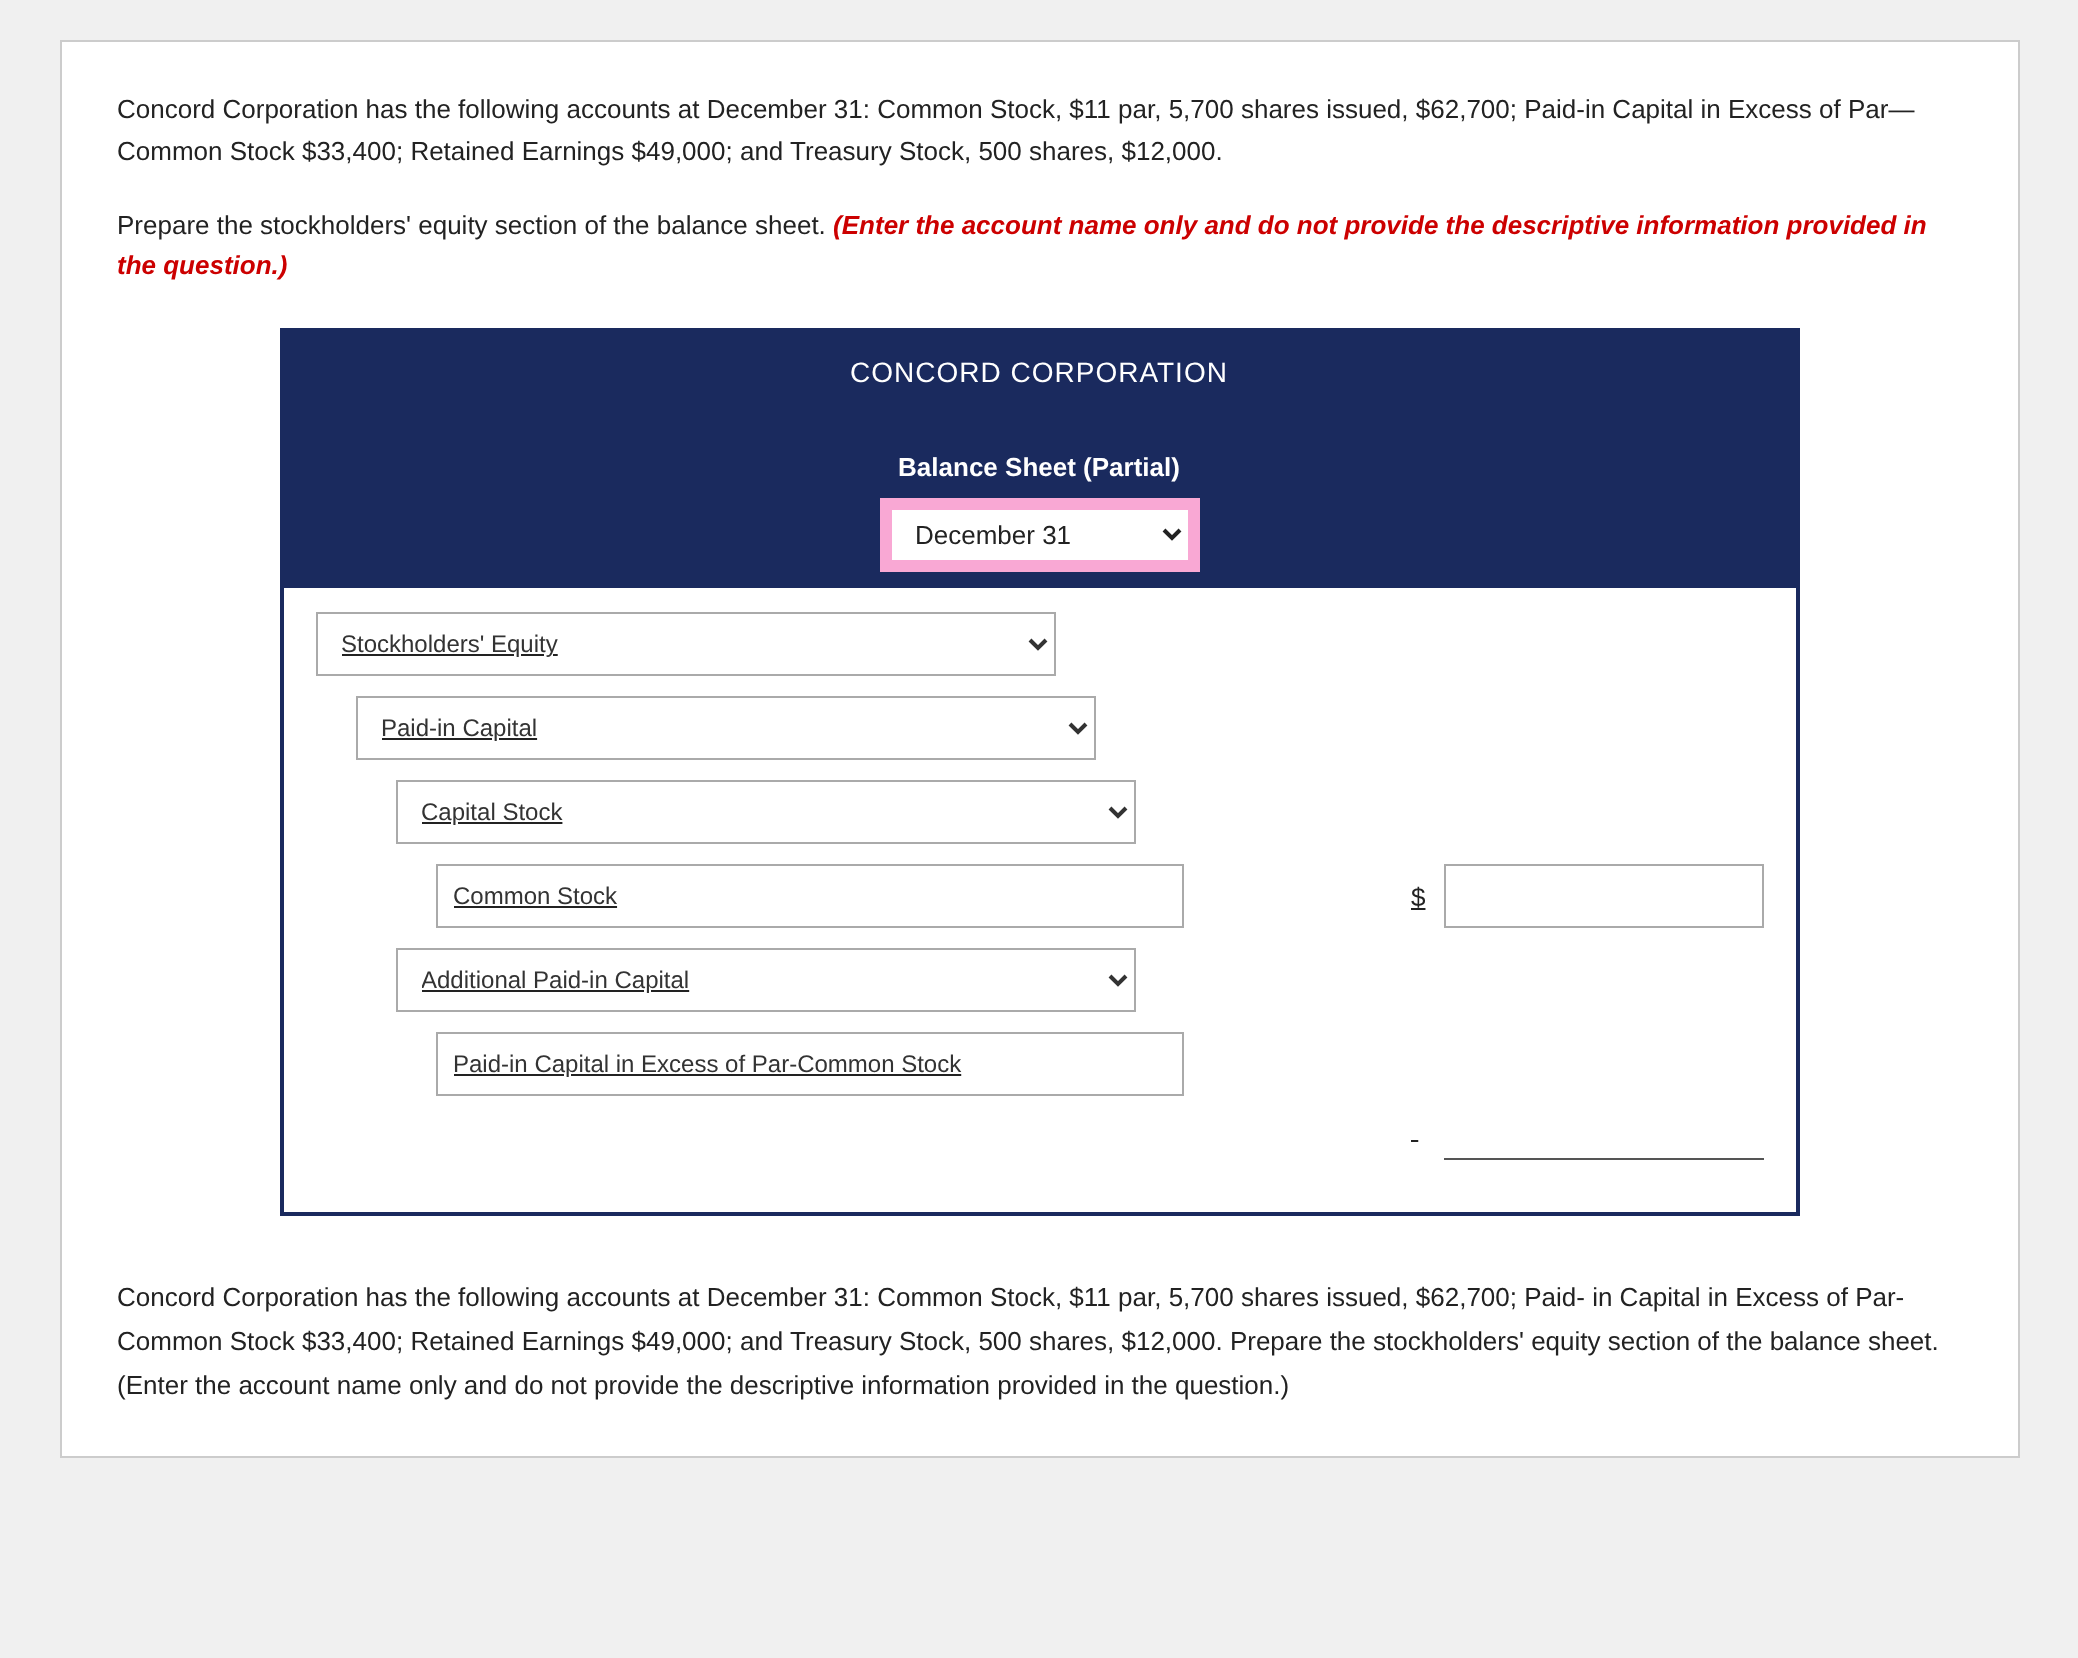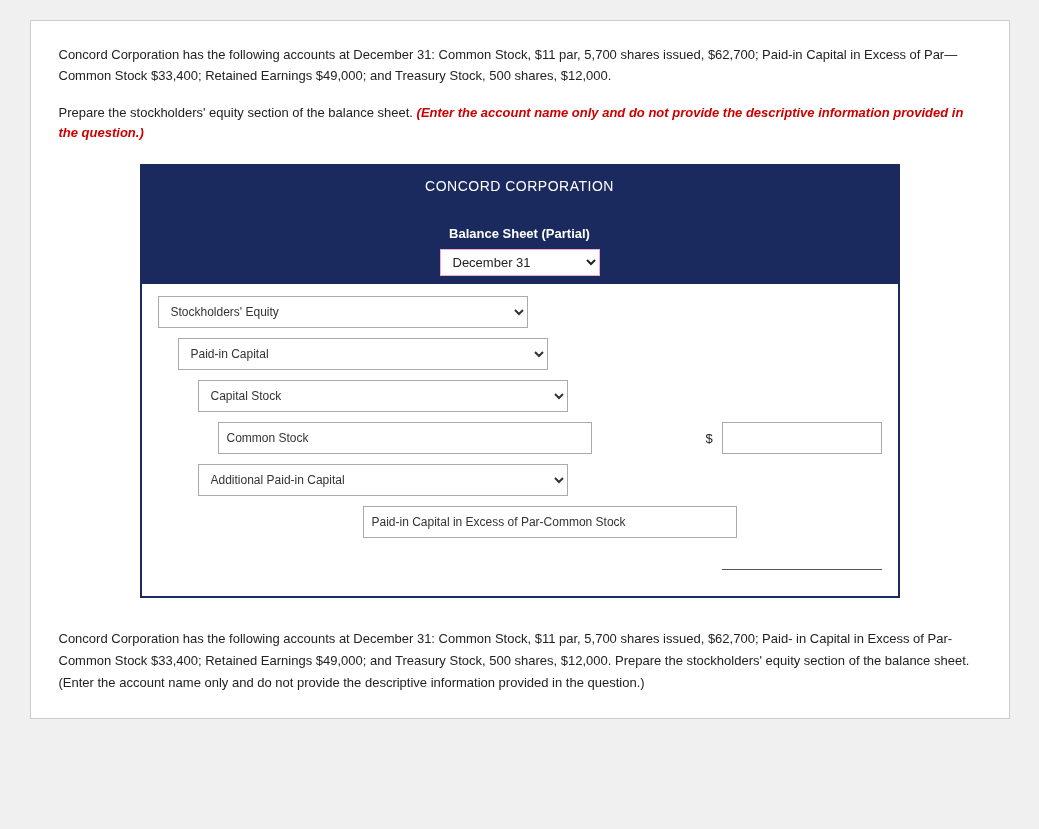--- a/index.html
+++ b/index.html
@@ -73,37 +73,38 @@
     .date-row {
       display: flex;
       align-items: center;
       justify-content: center;
       gap: 6px;
     }
 
     .date-select {
       background: #fff;
       color: #222;
-      border: 1px solid #f9a8d4;
+      border: 6px solid #f9a8d4;
       padding: 4px 24px 4px 8px;
       font-size: 13px;
       appearance: auto;
       cursor: pointer;
       min-width: 160px;
     }
 
     .balance-sheet-body {
       padding: 12px 16px 16px 16px;
       background: #fff;
     }
 
     .form-row {
       display: flex;
-      align-items: center;
+      align-items: flex-start;
       margin-bottom: 10px;
+      text-decoration: underline;
     }
 
     .account-select,
     .account-input {
       border: 1px solid #aaa;
       padding: 6px 8px;
       font-size: 12px;
       color: #333;
       background: #fff;
       height: 32px;

